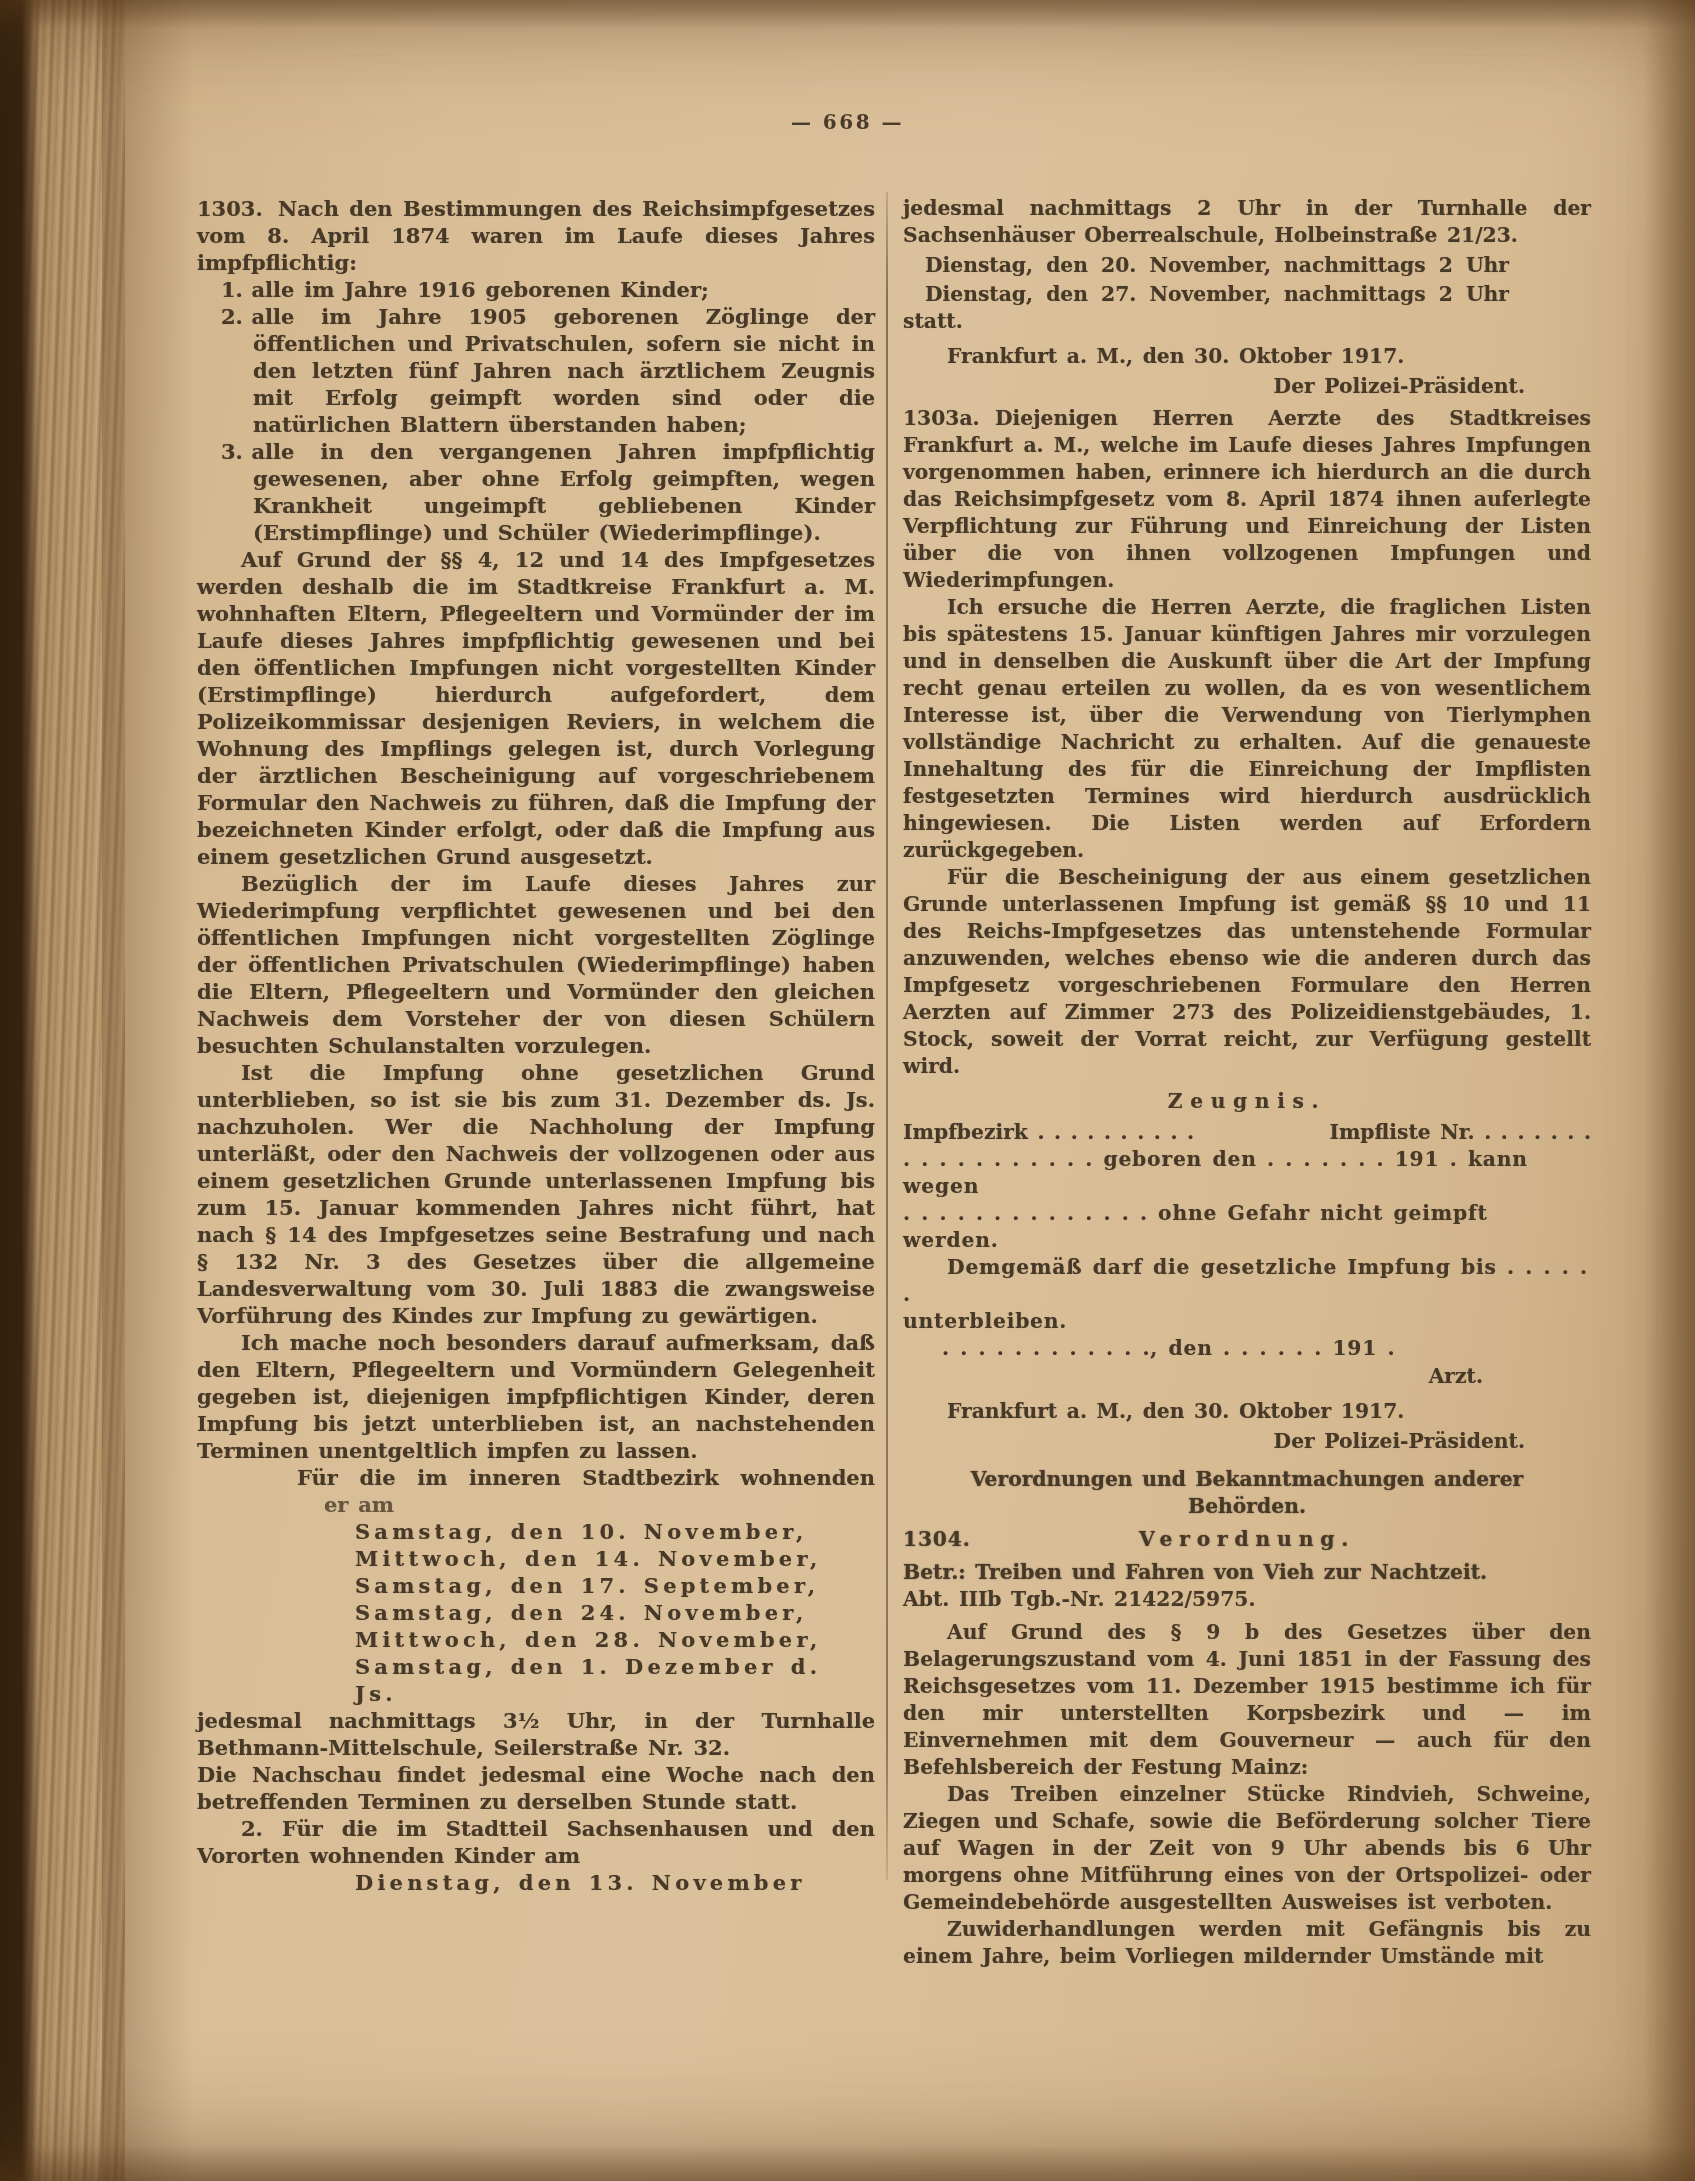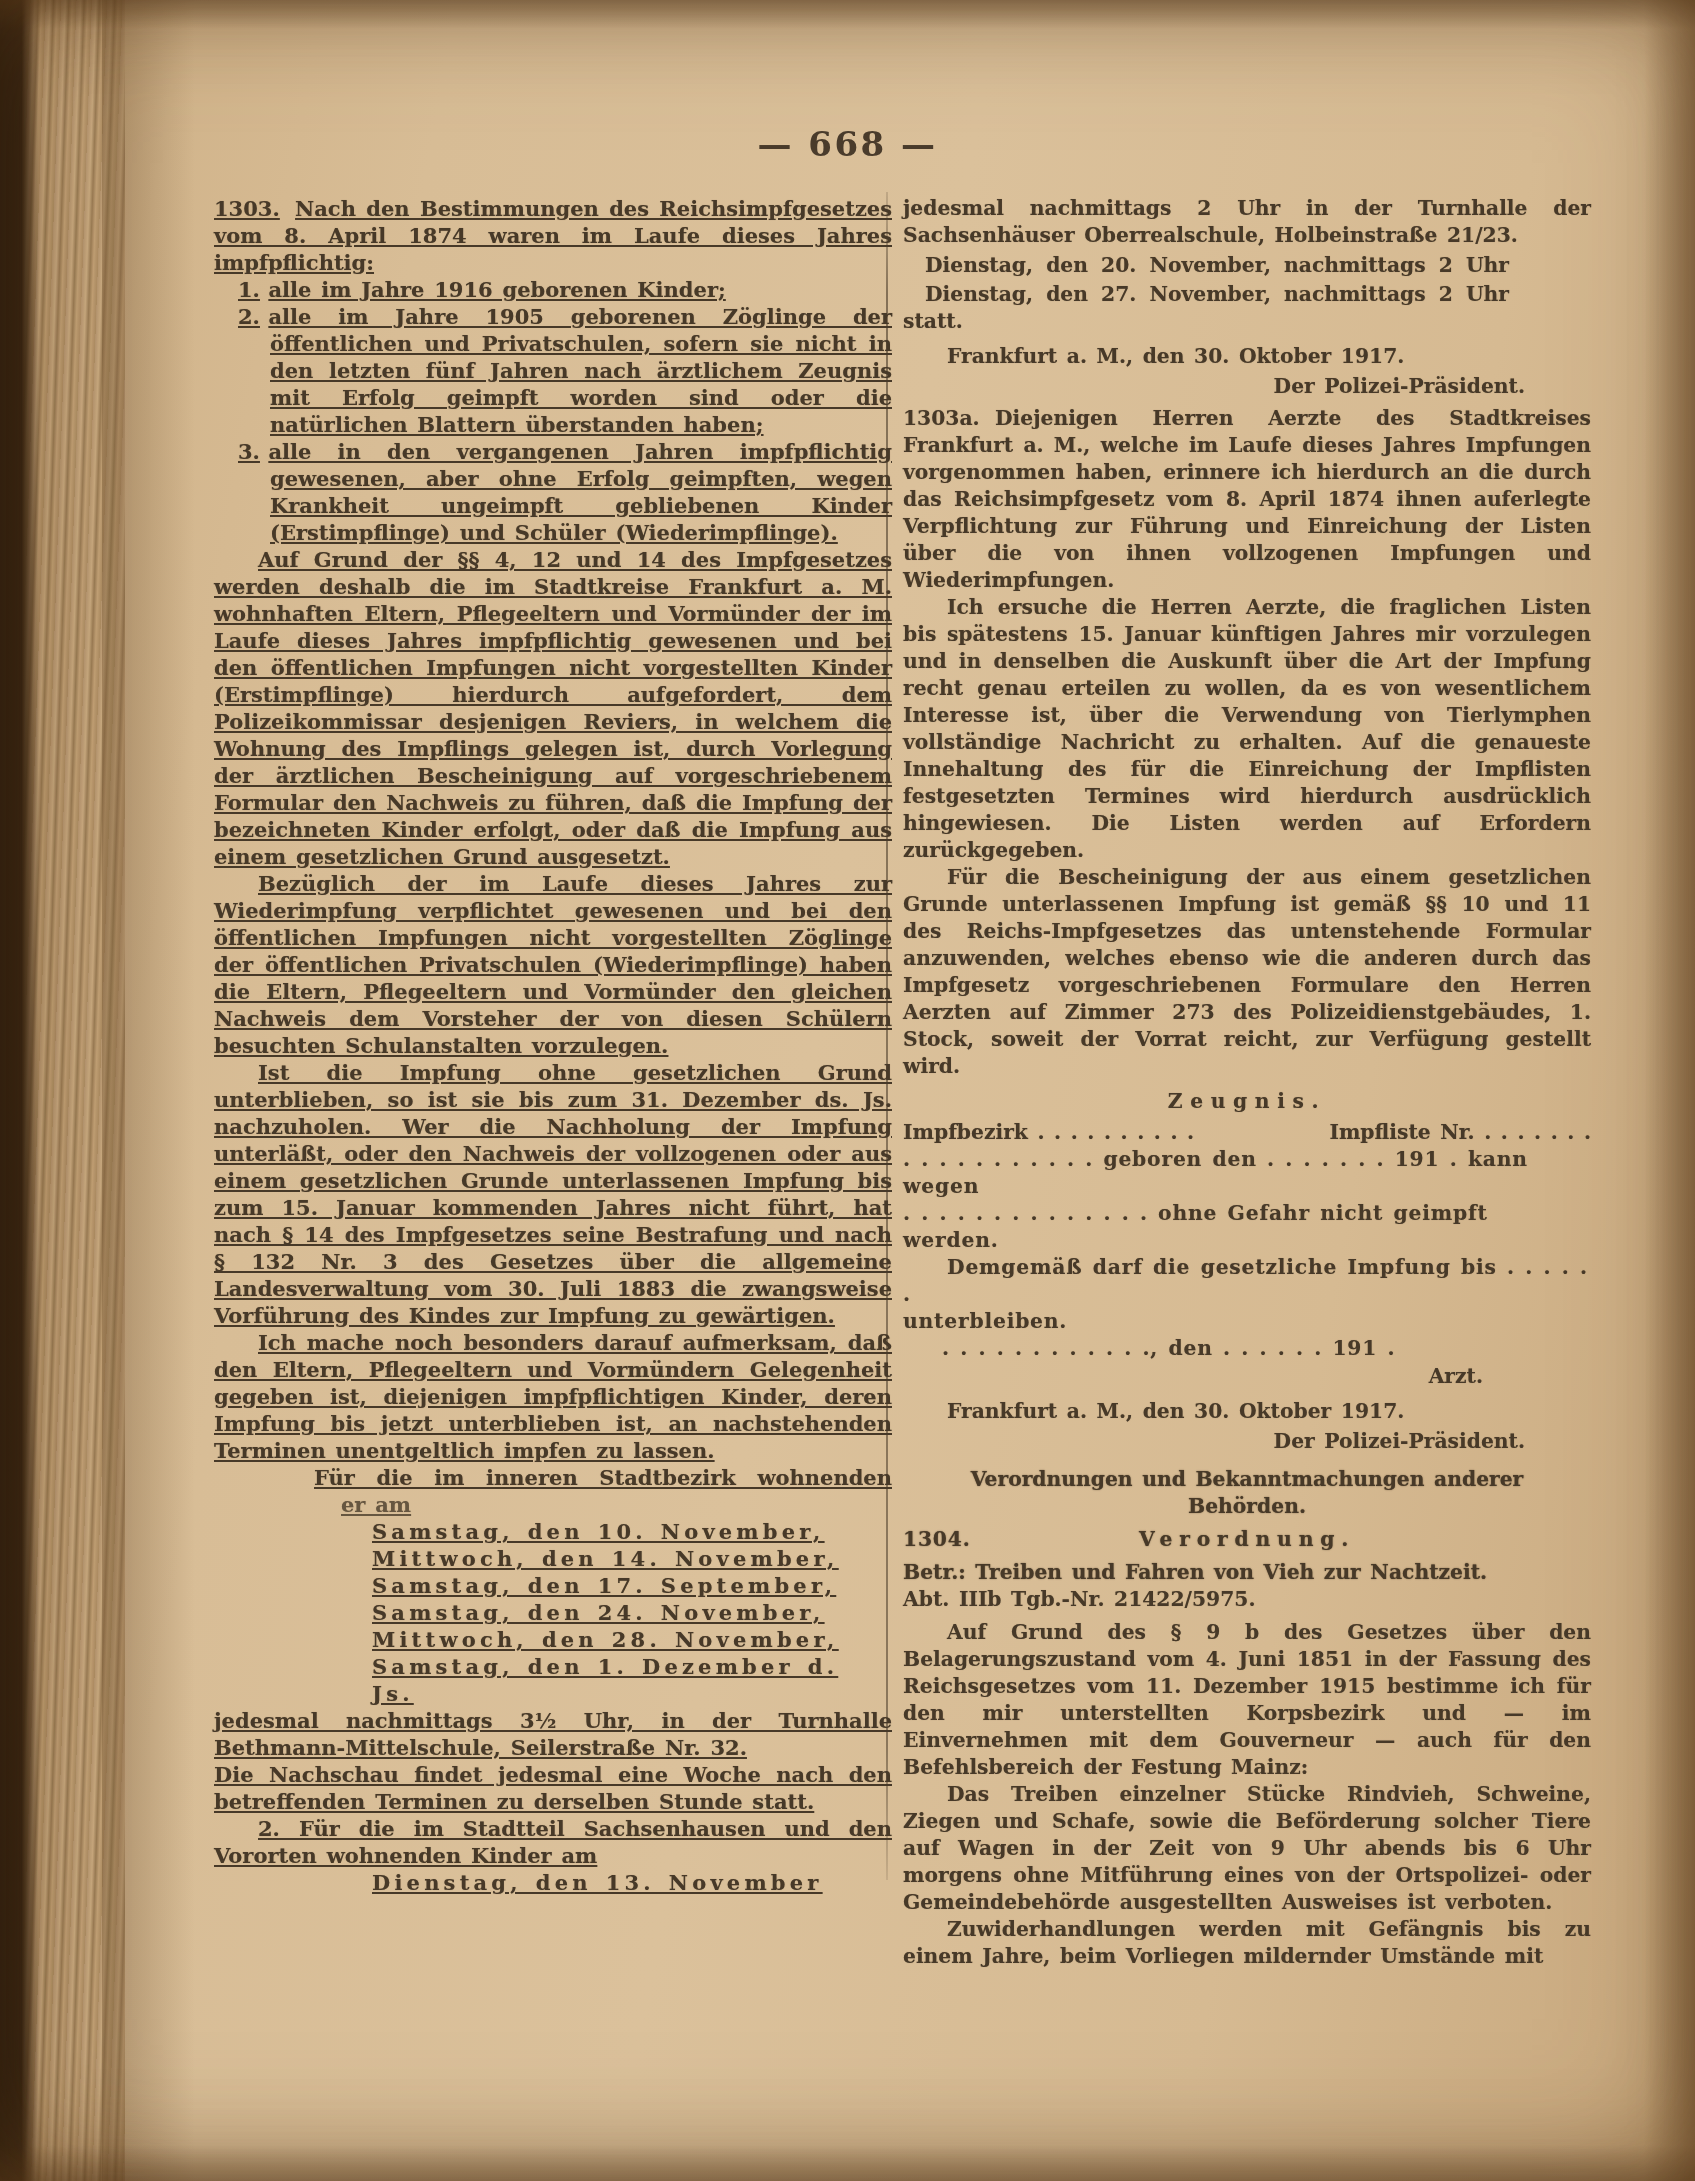--- a/index.html
+++ b/index.html
@@ -15,30 +15,30 @@
        background:linear-gradient(90deg,#1c1207 0%,#2b1c0d 55%,rgba(60,40,20,.55) 80%,rgba(60,40,20,0) 100%);}
   .binding-fade{position:absolute;left:102px;top:0;bottom:0;width:93px;
        background:linear-gradient(90deg,rgba(120,90,55,.45),rgba(120,90,55,0));}
   .right-edge{position:absolute;right:0;top:0;bottom:0;width:51px;
        background:linear-gradient(270deg,rgba(90,60,28,.5),rgba(90,60,28,0));}
   .top-edge{position:absolute;left:0;right:0;top:0;height:29px;
        background:linear-gradient(180deg,rgba(70,45,18,.45),rgba(70,45,18,0));}
   .bottom-edge{position:absolute;left:0;right:0;bottom:0;height:37px;
        background:linear-gradient(0deg,rgba(70,45,18,.42),rgba(70,45,18,0));}
 
-  .page-number{position:absolute;top:124px;left:0;right:0;text-align:center;
-       font-size:34px;font-weight:700;color:#4a3c2c;letter-spacing:2.5px;}
+  .page-number{position:absolute;top:110px;left:0;right:0;text-align:center;
+       font-size:20px;font-weight:700;color:#4a3c2c;letter-spacing:2.5px;}
 
   .divider{position:absolute;left:886px;top:192px;width:1.7px;height:1688px;
        background:linear-gradient(180deg,rgba(86,70,50,.2),rgba(86,70,50,.65) 6%,rgba(86,70,50,.6) 92%,rgba(86,70,50,.15));}
 
   .col{position:absolute;top:195px;color:#473928;font-weight:700;
        font-size:21px;line-height:27px;text-align:justify;word-spacing:2.5px;
        text-shadow:0 0 0.8px rgba(74,58,38,.45);}
-  .col-left{left:214px;width:678px;text-decoration:underline;}
+  .col-left{left:197px;width:678px;}
   .col-right{left:903px;width:688px;font-size:20.3px;}
 
   p{margin:0;}
   .ind{text-indent:44px;}
   .li{padding-left:56px;text-indent:-32px;margin:0;}
   .li .num{padding-right:8.5px;}
   .art-num{padding-right:15.3px;}
   .spread{text-align:justify;-moz-text-align-last:justify;text-align-last:justify;padding-left:100px;}
   .partial{padding-left:127px;opacity:.78;text-align:left;text-align-last:left;}
   .date-l{padding-left:158px;letter-spacing:4.2px;text-align:left;text-align-last:left;}

